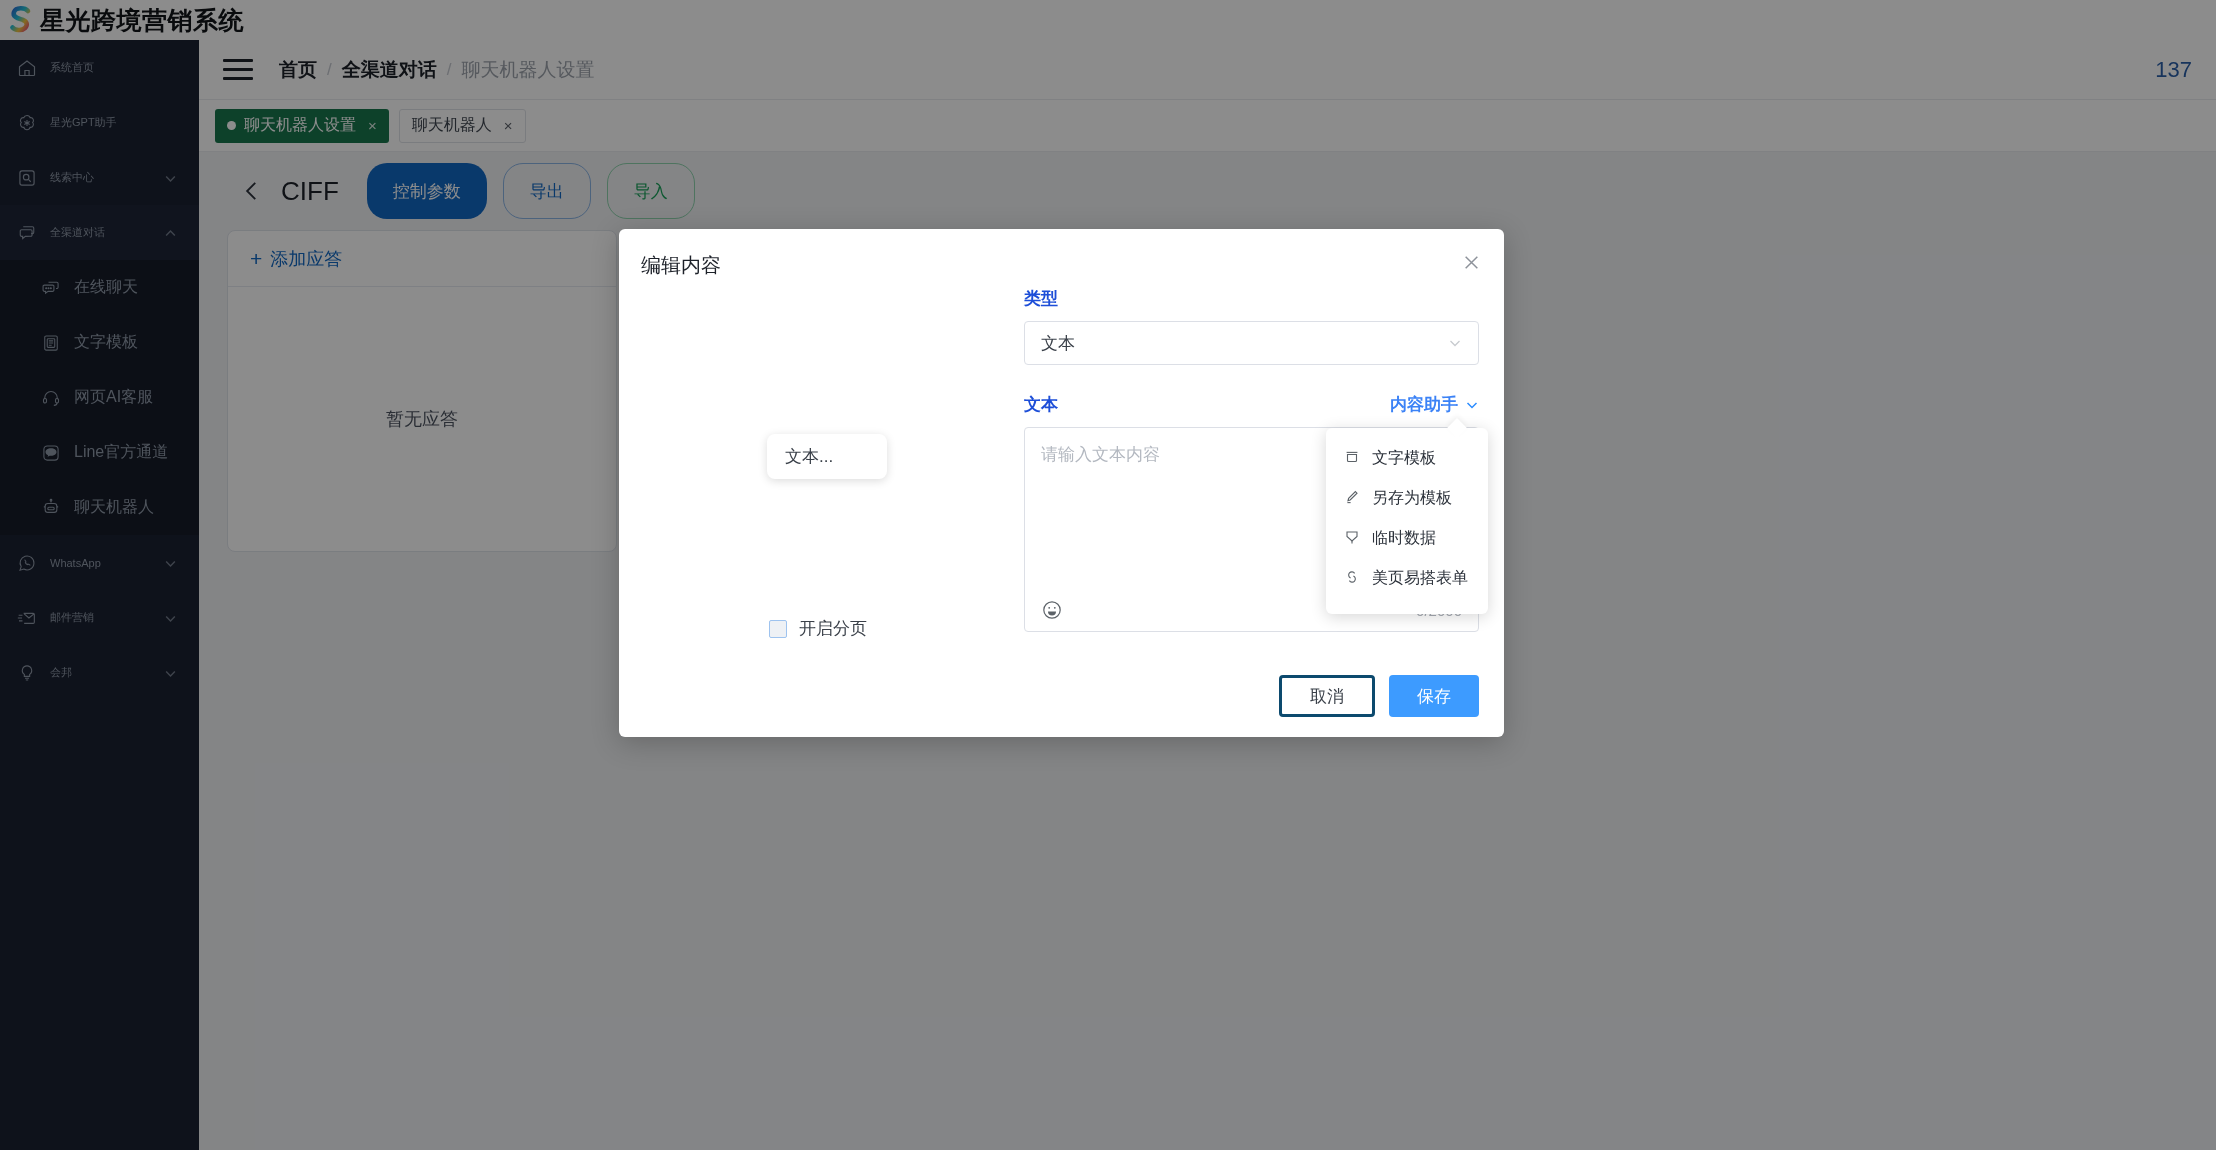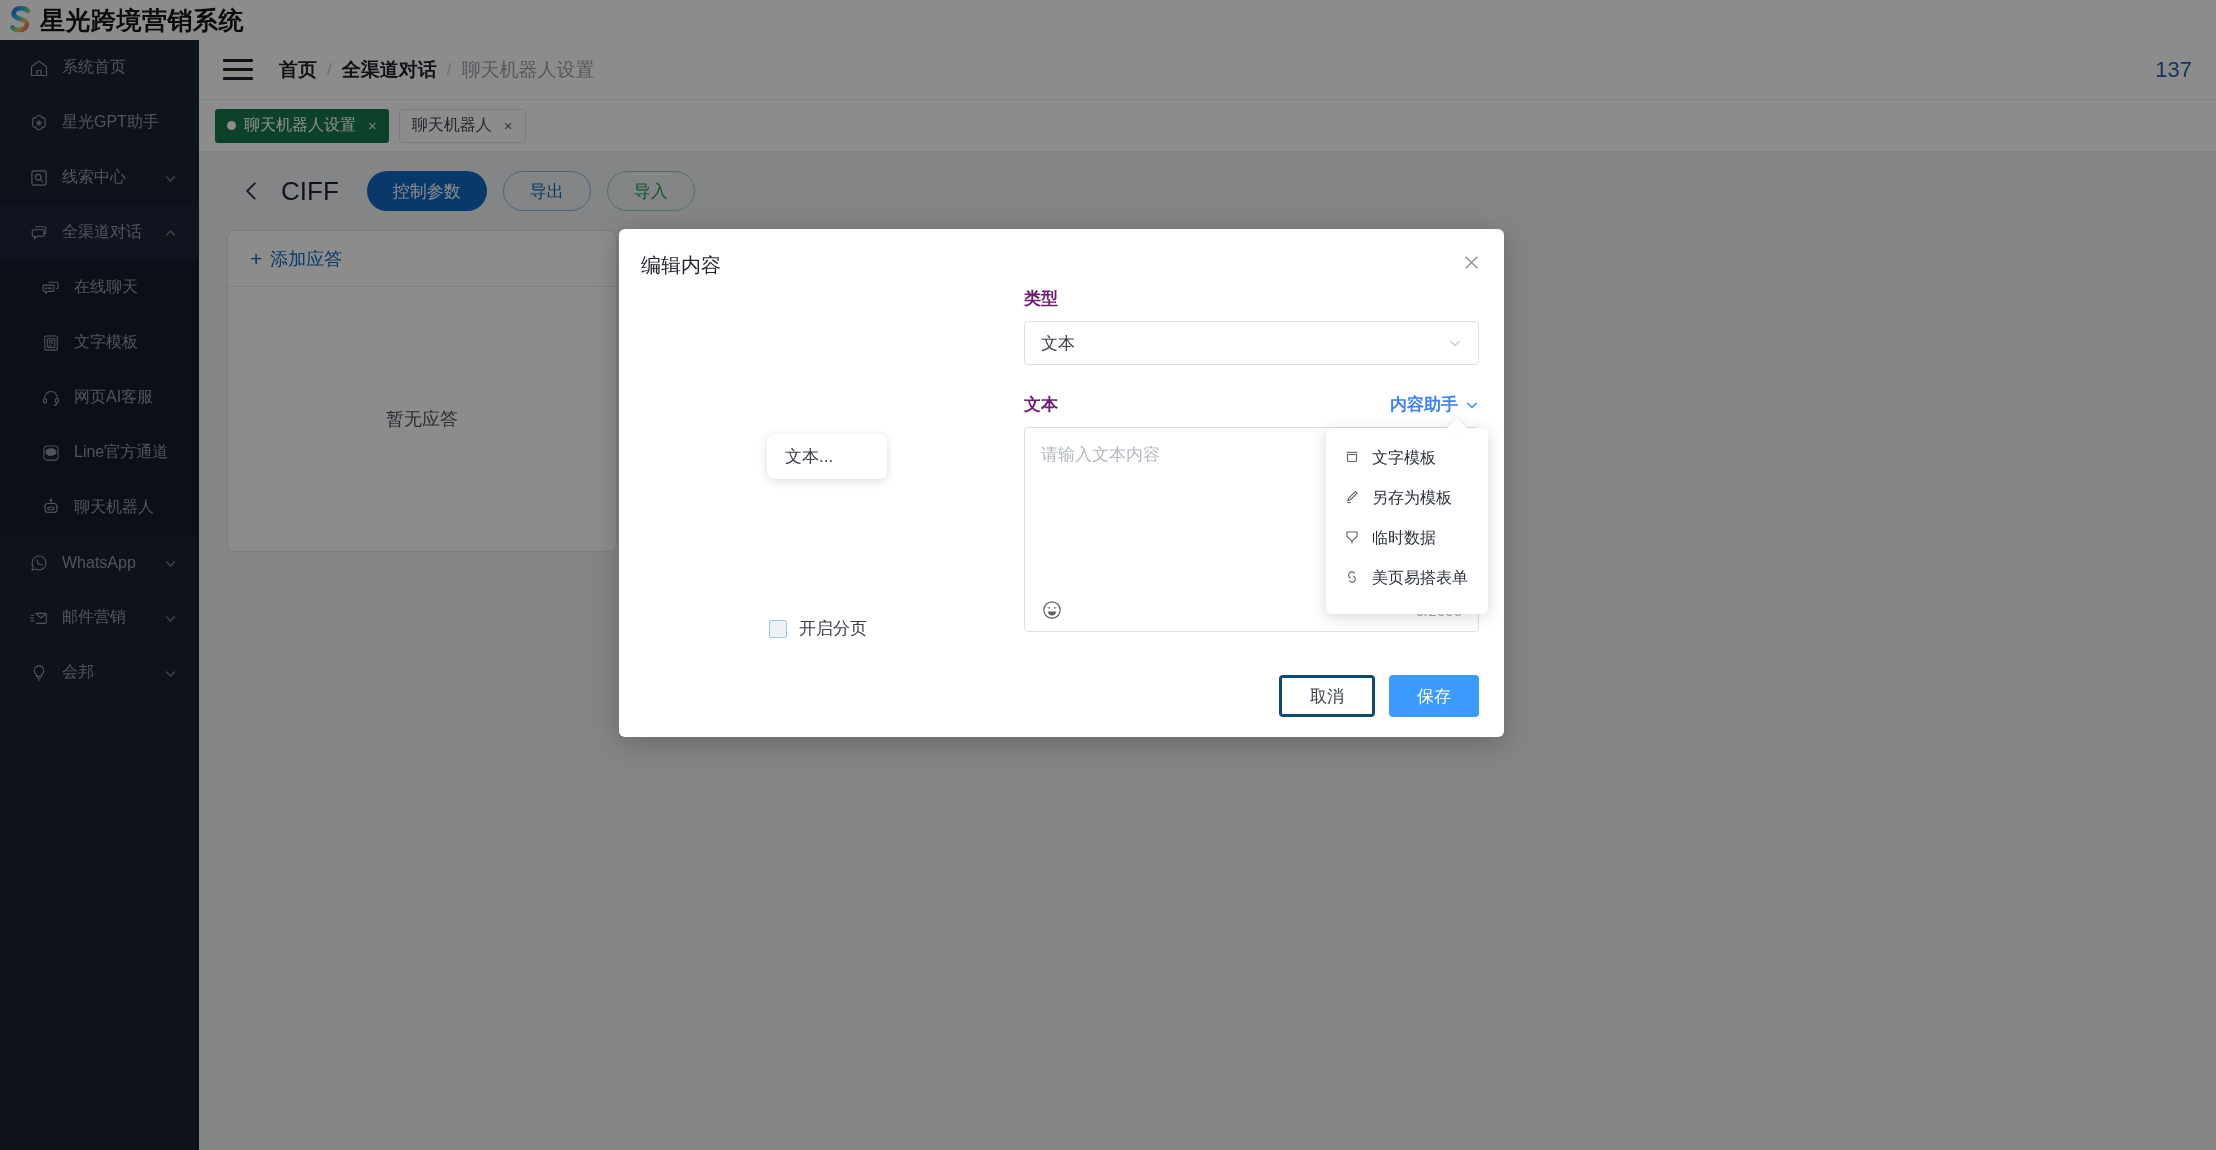--- a/index.html
+++ b/index.html
@@ -19,22 +19,22 @@
   #brandbar .brand-text {
     font-size: 25px; font-weight: bold; color: #111418; letter-spacing: 0.5px;
   }
 
   
   #sidebar {
     position: absolute; top: 40px; left: 0; width: 199px; height: 1110px;
     background: #1b2232; overflow: hidden; z-index: 4;
   }
   .nav-item {
-    height: 55px; display: flex; align-items: center; padding-left: 28px;
-    color: #8f99a8; font-size: 16px; position: relative; white-space: nowrap;
+    height: 55px; display: flex; align-items: center; padding-left: 16px;
+    color: #8f99a8; font-size: 11px; position: relative; white-space: nowrap;
   }
   .nav-item.group-open { background: #1e2638; }
   .nav-item.sub { background: #161c29; padding-left: 40px; font-size: 16px; }
   .nav-item .ico {
     width: 22px; height: 22px; margin-right: 12px; flex: none;
     display: inline-flex; align-items: center; justify-content: center;
   }
   .nav-item .ico svg { width: 20px; height: 20px; display: block; }
   .nav-item .caret {
     position: absolute; right: 22px; top: 50%; width: 13px; height: 13px;
@@ -83,21 +83,21 @@
 
   
   #pagebody { padding: 0 28px; }
   #pagehead {
     height: 78px; display: flex; align-items: center; gap: 16px;
   }
   #backchev { width: 26px; height: 26px; cursor: pointer; flex: none; margin-left: 12px;}
   #backchev svg { width: 26px; height: 26px; display: block; }
   #pagetitle { font-size: 26px; color: #1d2129; margin-right: 12px; }
   .pill {
-    height: 40px; padding: 0 26px; border-radius: 20px; font-size: 17px;
+    height: 56px; padding: 0 26px; border-radius: 20px; font-size: 17px;
     display: inline-flex; align-items: center; justify-content: center; cursor: pointer;
   }
   .pill.primary { background: #1268c3; color: #ffffff; }
   .pill.ghost-blue { background: transparent; color: #1268c3; border: 1px solid #8ab4e4; }
   .pill.ghost-green { background: transparent; color: #18a058; border: 1px solid #8ed3ad; }
 
   
   #leftcard {
     width: 390px; background: #ffffff; border: 1px solid #dfe3ea; border-radius: 8px;
     overflow: hidden;
@@ -151,21 +151,21 @@
     position: absolute; left: 150px; top: 330px; display: flex; align-items: center;
     font-size: 17px; color: #3a4049;
   }
   #pagination-box {
     width: 18px; height: 18px; border: 1px solid #9ec3ef; background: #eef1f5;
     border-radius: 2px; margin-right: 12px; flex: none; cursor: pointer;
   }
 
   #form-col { width: 480px; position: relative; padding-right: 25px; }
   .field-label {
-    font-size: 17px; color: #701a75; font-weight: bold; margin-bottom: 11px;
+    font-size: 17px; color: #1d4ed8; font-weight: bold; margin-bottom: 11px;
   }
   .select-box {
     height: 44px; border: 1px solid #dcdfe6; border-radius: 4px;
     display: flex; align-items: center; padding: 0 16px; font-size: 17px; color: #3a4049;
     cursor: pointer; background: #fff;
   }
   .select-box .sel-caret { margin-left: auto; width: 14px; height: 14px; opacity: .55; }
   .select-box .sel-caret svg { width: 14px; height: 14px; display: block; }
 
   #text-label-row { display: flex; align-items: center; margin-top: 28px; margin-bottom: 11px; }

